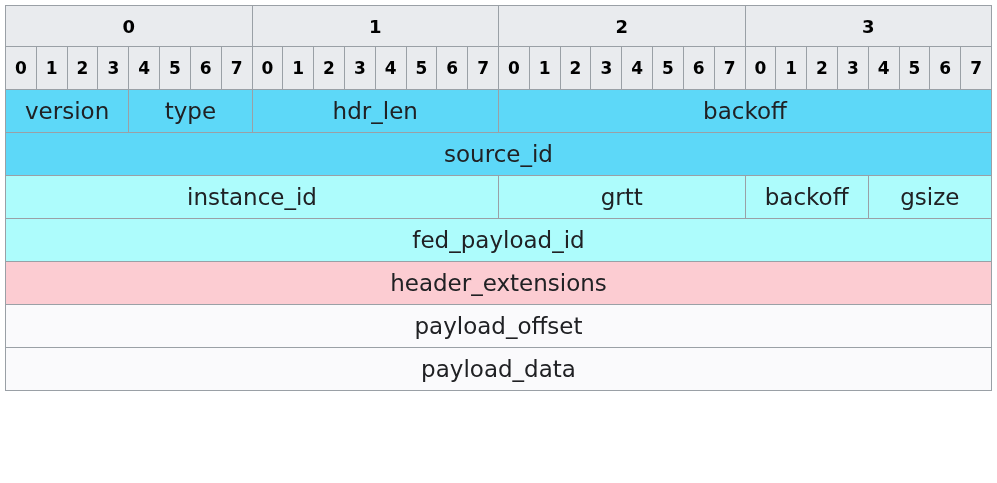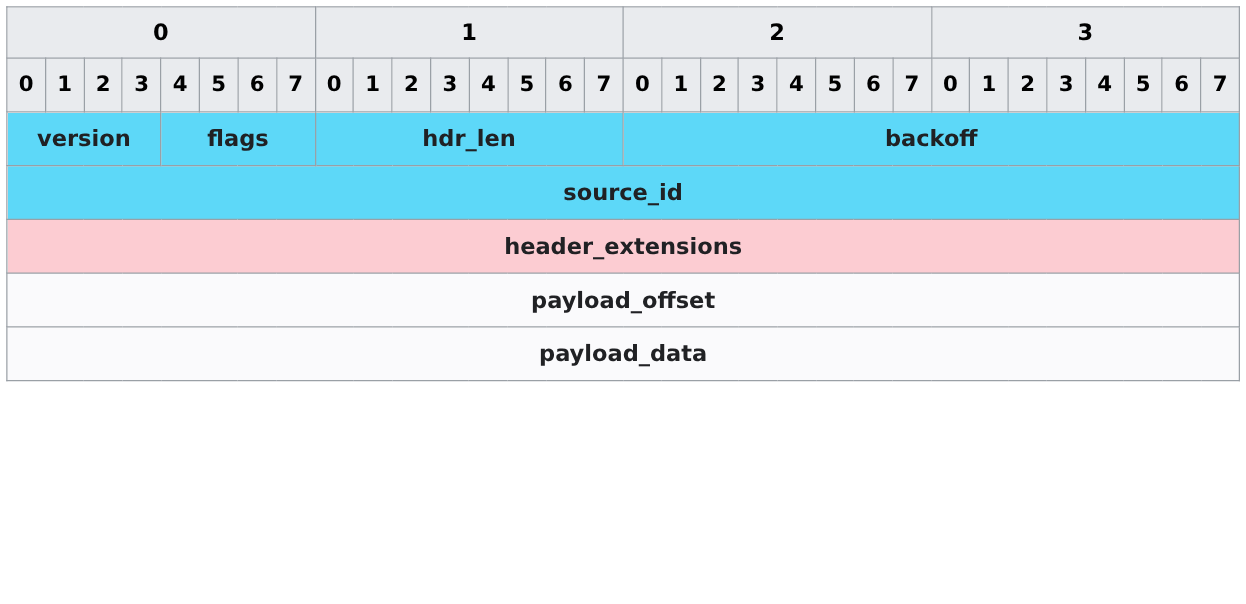--- a/index.html
+++ b/index.html
@@ -39,21 +39,21 @@
   tr.bit-header td {
     background: #e9ebee;
     font-weight: bold;
     font-size: 18px;
     color: #000000;
   }
   tr.byte-header td { height: 40px; }
   tr.bit-header td  { height: 42px; font-size: 17px; }
 
   
-  tr.field-row td { height: 42px; font-size: 18px; font-weight: bold; }
+  tr.field-row td { height: 42px; font-size: 23px; font-weight: normal; }
 
   td.c-bright { background: #5dd8f8; }
   td.c-light  { background: #adfcfc; }
   td.c-pink   { background: #fcccd2; margin-left: 12px; }
   td.c-white  { background: #fafafc; }
 </style>
 </head>
 <body>
 
 <div id="packet-diagram">
@@ -128,26 +128,35 @@
           <td>1</td>
           <td>2</td>
           <td>3</td>
           <td>4</td>
           <td>5</td>
           <td>6</td>
           <td>7</td>
         </tr>
         <tr class="field-row">
           <td colspan="4" class="c-bright">version</td>
-          <td colspan="4" class="c-bright">flags</td>
+          <td colspan="4" class="c-bright">type</td>
           <td colspan="8" class="c-bright">hdr_len</td>
           <td colspan="16" class="c-bright">backoff</td>
         </tr>
         <tr class="field-row">
           <td colspan="32" class="c-bright">source_id</td>
+        </tr>
+        <tr class="field-row">
+          <td colspan="16" class="c-light">instance_id</td>
+          <td colspan="8" class="c-light">grtt</td>
+          <td colspan="4" class="c-light">backoff</td>
+          <td colspan="4" class="c-light">gsize</td>
+        </tr>
+        <tr class="field-row">
+          <td colspan="32" class="c-light">fed_payload_id</td>
         </tr>
         <tr class="field-row">
           <td colspan="32" class="c-pink">header_extensions</td>
         </tr>
         <tr class="field-row">
           <td colspan="32" class="c-white">payload_offset</td>
         </tr>
         <tr class="field-row">
           <td colspan="32" class="c-white">payload_data</td>
         </tr>

